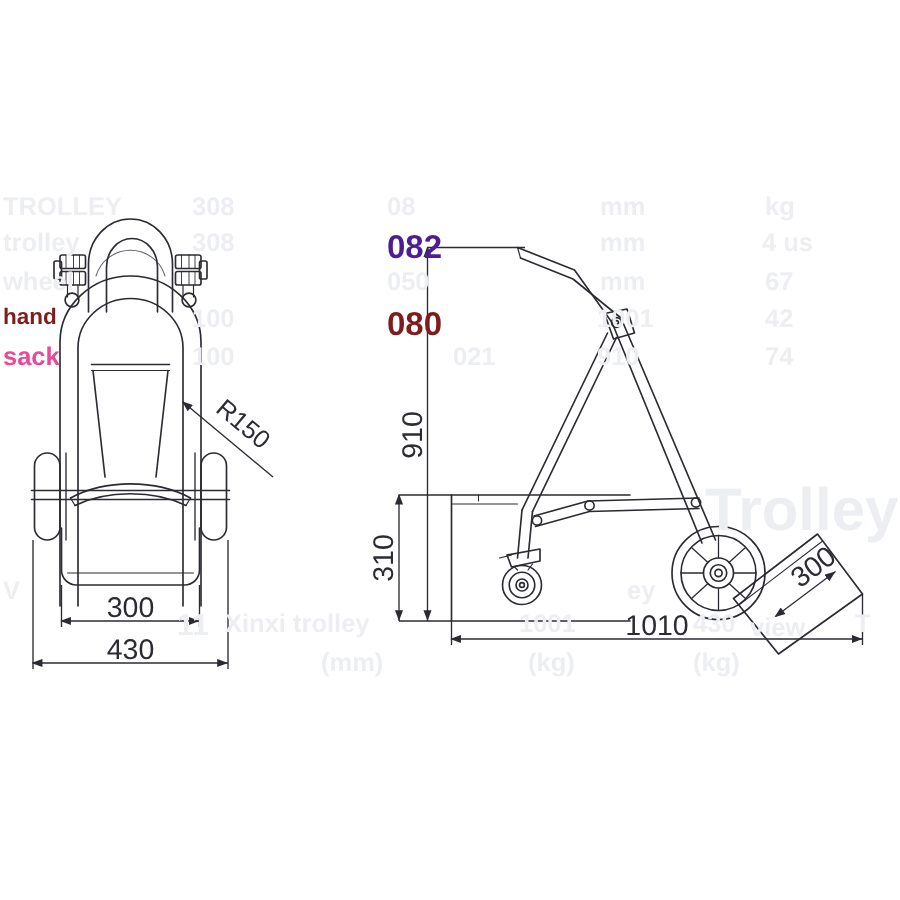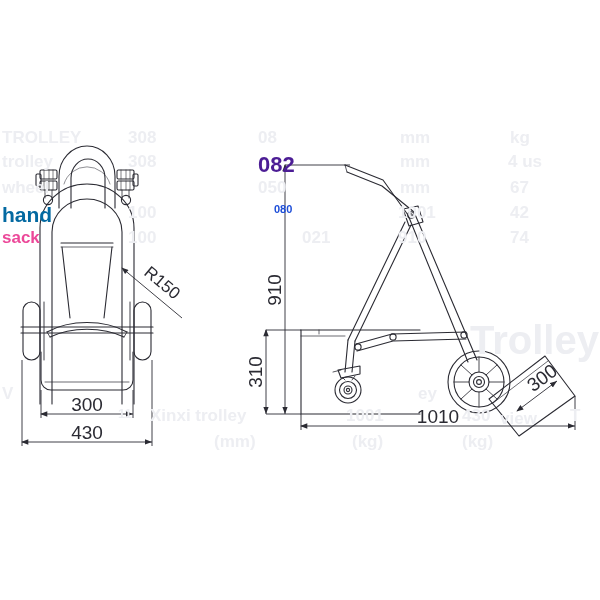--- a/index.html
+++ b/index.html
@@ -35,33 +35,33 @@
       <div class="wm" style="left: 398px; top: 203px; font-size: 17px; color: rgb(237, 238, 242);">1001</div>
       <div class="wm" style="left: 398px; top: 228px; font-size: 17px; color: rgb(237, 238, 242);">910</div>
       <div class="wm" style="left: 510px; top: 128px; font-size: 17px; color: rgb(237, 238, 242);">kg</div>
       <div class="wm" style="left: 508px; top: 152px; font-size: 17px; color: rgb(237, 238, 242);">4 us</div>
       <div class="wm" style="left: 510px; top: 178px; font-size: 17px; color: rgb(237, 238, 242);">67</div>
       <div class="wm" style="left: 510px; top: 203px; font-size: 17px; color: rgb(237, 238, 242);">42</div>
       <div class="wm" style="left: 510px; top: 228px; font-size: 17px; color: rgb(237, 238, 242);">74</div>
       <div class="wm" style="left: 258px; top: 128px; font-size: 17px; color: rgb(237, 238, 242);">08</div>
       <div class="wm" style="left: 258px; top: 152px; font-size: 22px; color: #4c1d95;">082</div>
       <div class="wm" style="left: 258px; top: 178px; font-size: 17px; color: rgb(237, 238, 242);">050</div>
-      <div class="wm" style="left: 258px; top: 203px; font-size: 11px; color: #1d4ed8; margin-left: 16px;">080</div>
+      <div class="wm" style="left: 258px; top: 203px; font-size: 22px; color: #7f1d1d;">080</div>
       <div class="wm" style="left: 258px; top: 228px; font-size: 17px; color: rgb(237, 238, 242); margin-left: 44px;">021</div>
       <div class="wm" style="left: 2px; top: 128px; font-size: 17px; color: rgb(237, 238, 242);">TROLLEY</div>
       <div class="wm" style="left: 2px; top: 152px; font-size: 17px; color: rgb(237, 238, 242);">trolley</div>
       <div class="wm" style="left: 2px; top: 178px; font-size: 17px; color: rgb(237, 238, 242);">wheel</div>
-      <div class="wm" style="left: 2px; top: 203px; font-size: 21px; color: #0369a1;">hand</div>
+      <div class="wm" style="left: 2px; top: 203px; font-size: 15px; color: #7f1d1d;">hand</div>
       <div class="wm" style="left: 2px; top: 228px; font-size: 17px; color: #ec4899;">sack</div>
       <div class="wm" style="left: 128px; top: 128px; font-size: 17px; color: rgb(237, 238, 242);">308</div>
       <div class="wm" style="left: 128px; top: 152px; font-size: 17px; color: rgb(237, 238, 242);">308</div>
       <div class="wm" style="left: 128px; top: 203px; font-size: 17px; color: rgb(237, 238, 242);">100</div>
       <div class="wm" style="left: 128px; top: 228px; font-size: 17px; color: rgb(237, 238, 242);">100</div>
       <div class="wm" style="left: 150px; top: 406px; font-size: 17px; color: rgb(237, 238, 242);">Xinxi trolley</div>
-      <div class="wm" style="left: 118px; top: 406px; font-size: 13px; color: rgb(237, 238, 242);">11</div>
+      <div class="wm" style="left: 118px; top: 406px; font-size: 20px; color: rgb(237, 238, 242);">11</div>
       <div class="wm" style="left: 214px; top: 432px; font-size: 17px; color: rgb(237, 238, 242);">(mm)</div>
       <div class="wm" style="left: 346px; top: 406px; font-size: 17px; color: rgb(237, 238, 242);">1001</div>
       <div class="wm" style="left: 352px; top: 432px; font-size: 17px; color: rgb(237, 238, 242);">(kg)</div>
       <div class="wm" style="left: 462px; top: 406px; font-size: 17px; color: rgb(237, 238, 242);">430</div>
       <div class="wm" style="left: 462px; top: 432px; font-size: 17px; color: rgb(237, 238, 242);">(kg)</div>
       <div class="wm" style="left: 570px; top: 406px; font-size: 17px; color: rgb(237, 238, 242);">T</div>
       <div class="wm" style="left: 2px; top: 384px; font-size: 17px; color: rgb(237, 238, 242);">V</div>
       <div class="wm" style="left: 500px; top: 384px; font-size: 17px; color: rgb(237, 238, 242); margin-top: 25px;">view</div>
       <div class="wm" style="left: 418px; top: 384px; font-size: 17px; color: rgb(237, 238, 242);">ey</div>
     </div>

